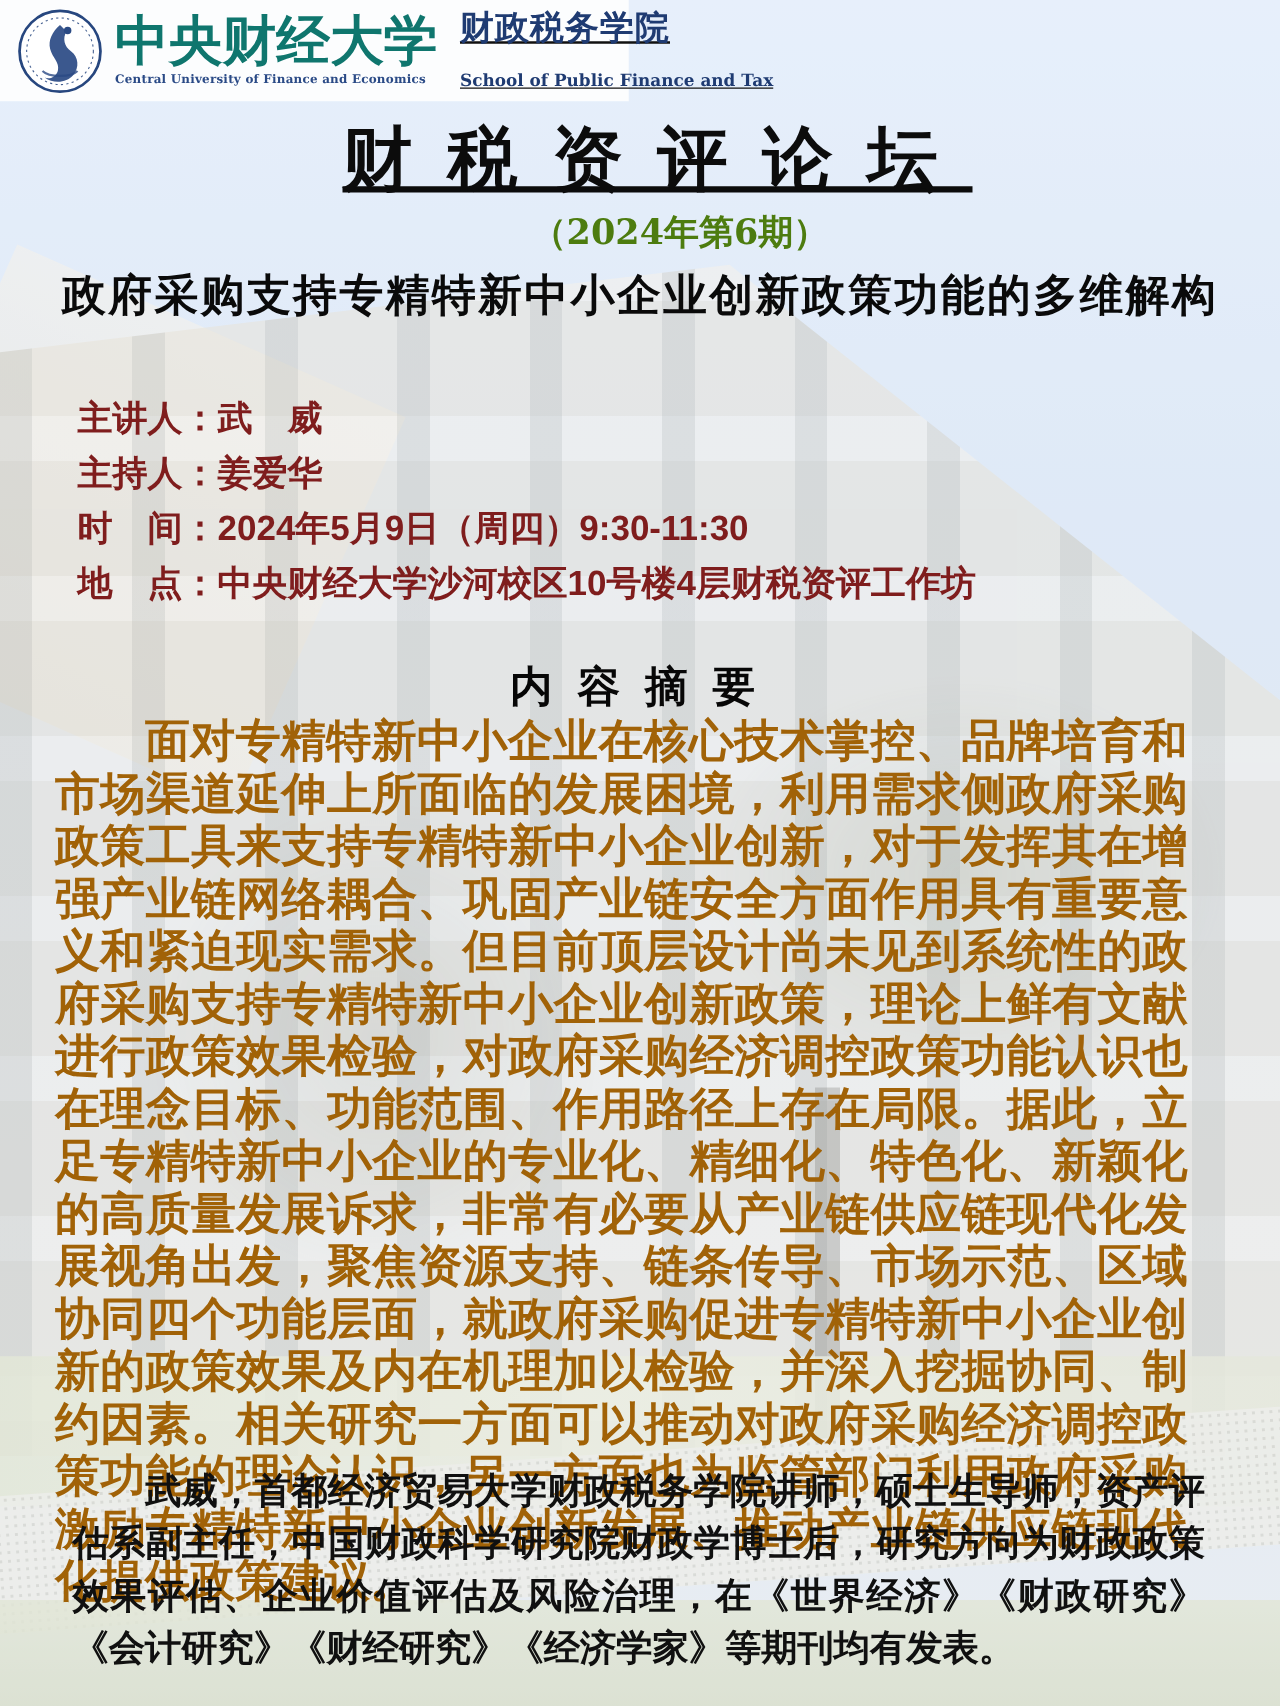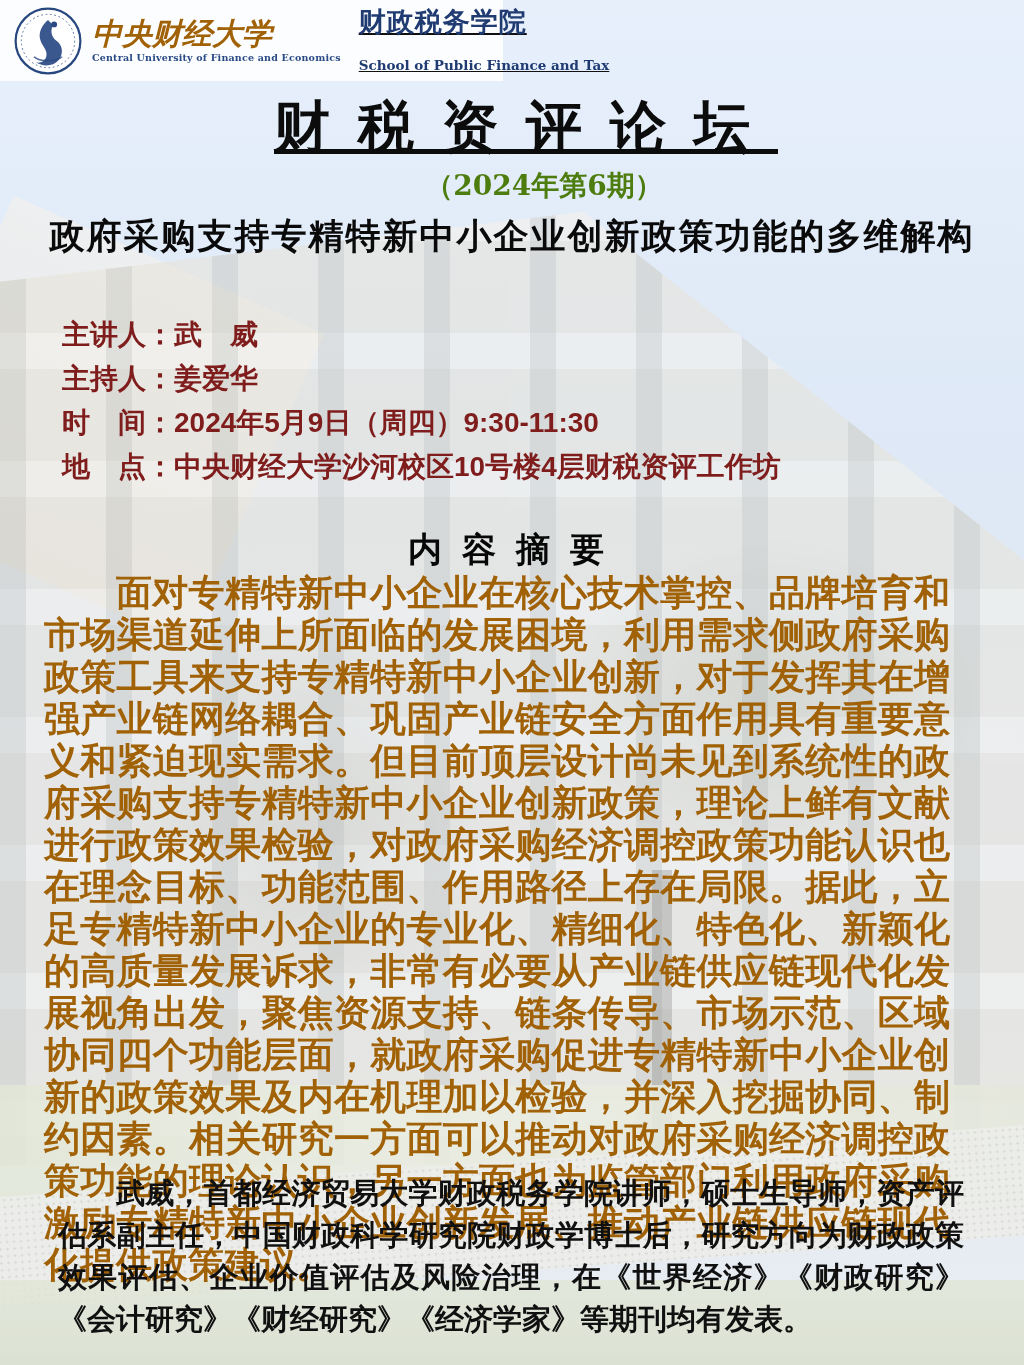--- a/index.html
+++ b/index.html
@@ -67,22 +67,22 @@
   .header{
     position:absolute;left:0;top:0;width:503px;height:81px;
     background:#fcfdfe;
     display:flex;align-items:center;
     box-sizing:border-box;padding-left:13px;
   }
   .seal{flex:0 0 auto;width:70px;height:70px;}
   .univ-block{margin-left:9px;line-height:1;}
   .univ-cn{
     font-family:"DejaVu Serif","Liberation Serif",serif;
-    font-style:italic;font-weight:bold;
-    font-size:30px;letter-spacing:0px;color:#a16207;
+    font-weight:bold;
+    font-size:43px;letter-spacing:0px;color:#0f766e;
     white-space:nowrap;
   }
   .univ-en{
     font-family:"DejaVu Serif","Liberation Serif",serif;
     font-weight:bold;font-size:9.5px;color:#2a4a86;
     margin-top:4px;white-space:nowrap;letter-spacing:0.2px;
   }
   .hdr-divider{width:2px;height:56px;background:#94a9cb;margin:0 10px 0 8px;}
   .school-block{line-height:1;text-decoration:underline;}
   .school-cn{
@@ -105,21 +105,21 @@
   }
   .issue{
     position:absolute;left:0;top:167px;width:100%;
     text-align:center;
     font-family:"DejaVu Serif","Liberation Serif",serif;
     font-weight:bold;font-size:28px;color:#4d7c0f;padding-left:32px;
   }
   .lecture-title{
     position:absolute;left:0;top:216px;width:100%;
     text-align:center;
-    font-family:Liberation Serif, serif;
+    font-family:Liberation Sans, sans-serif;
     font-weight:900;font-size:35px;line-height:41px;color:#0a0a0a;
     letter-spacing:2px;
   }
   .info-block{
     position:absolute;left:62px;top:320px;
     font-size:28px;font-weight:bold;color:#7f1d1d;
   }
   .info-row{height:44px;line-height:30px;white-space:nowrap;}
   .abstract-heading{
     position:absolute;left:0;top:527px;width:100%;

